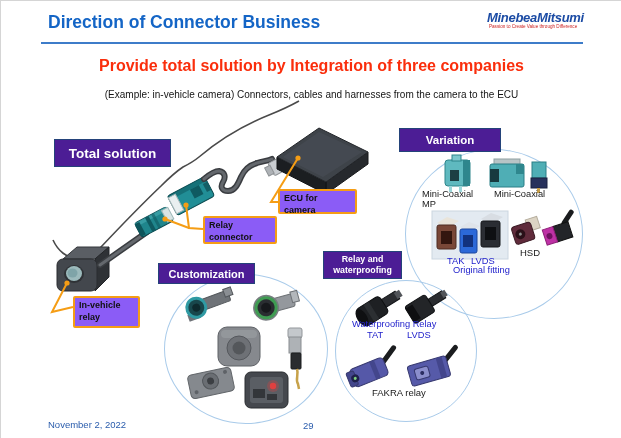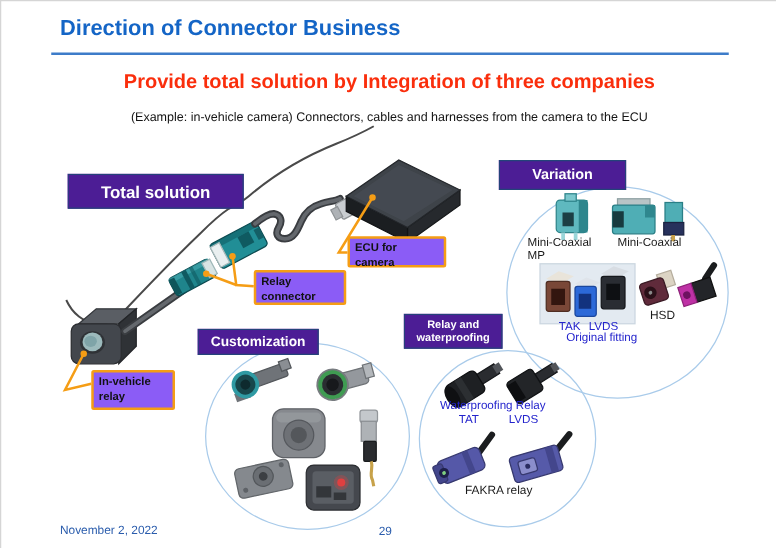--- a/index.html
+++ b/index.html
@@ -23,20 +23,24 @@
   .bluetxt{color:#2323CC;text-align:center;}
   .footer{font-size:9.5px;color:#2A5CAC;}
   svg{position:absolute;left:0;top:0;}
 </style>
 </head>
 <body>
 
 <div class="slide">
 
   <div class="abs title">Direction of Connector Business</div>
+  <div class="abs logo">
+    <div class="brand">MinebeaMitsumi</div>
+    <div class="tagline">Passion to Create Value through Difference</div>
+  </div>
   <div class="abs hr"></div>
   <div class="abs headline">Provide total solution by Integration of three companies</div>
   <div class="abs subtitle">(Example: in-vehicle camera) Connectors, cables and harnesses from the camera to the ECU</div>
 
   <div class="abs circle" style="left:404px;top:148px;width:176px;height:168px;"></div>
   <div class="abs circle" style="left:163px;top:273px;width:162px;height:148px;"></div>
   <div class="abs circle" style="left:334px;top:279px;width:140px;height:140px;"></div>
 
   <svg width="621" height="438" viewBox="0 0 621 438">
 
@@ -214,21 +218,21 @@
     </g>
     <g transform="translate(430,370) rotate(-16)">
       <path d="M 16 -6 L 30 -16" stroke="#1B1D1F" stroke-width="5" stroke-linecap="round"></path>
       <rect x="-22" y="-11" width="40" height="21" rx="3" fill="#565AA9" stroke="#37396F"></rect>
       <rect x="-16" y="-6" width="14" height="11" rx="2" fill="#8B8ECC" stroke="#37396F"></rect>
       <circle cx="-9" cy="-0.5" r="2" fill="#2A2C60"></circle>
       <rect x="8" y="-11" width="6" height="21" fill="#43468C"></rect>
     </g>
   </svg>
 
-  <div class="abs bluebox" style="left:53px;top:138px;width:141px;height:28px;font-size:13.5px;">Total solution</div>
+  <div class="abs bluebox" style="left:53px;top:138px;width:117px;height:28px;font-size:13.5px;">Total solution</div>
   <div class="abs bluebox" style="left:398px;top:127px;width:102px;height:24px;font-size:11.5px;">Variation</div>
   <div class="abs bluebox" style="left:157px;top:262px;width:97px;height:21px;font-size:11px;">Customization</div>
   <div class="abs bluebox pre" style="left:322px;top:250px;width:79px;height:28px;font-size:8.8px;line-height:1.2;">Relay and
 waterproofing</div>
 
   <div class="abs callout pre" style="left:277px;top:188px;width:79px;height:25px;">ECU for
 camera</div>
   <div class="abs callout pre" style="left:202px;top:215px;width:74px;height:28px;">Relay
 connector</div>
   <div class="abs callout pre" style="left:72px;top:295px;width:67px;height:32px;">In-vehicle

